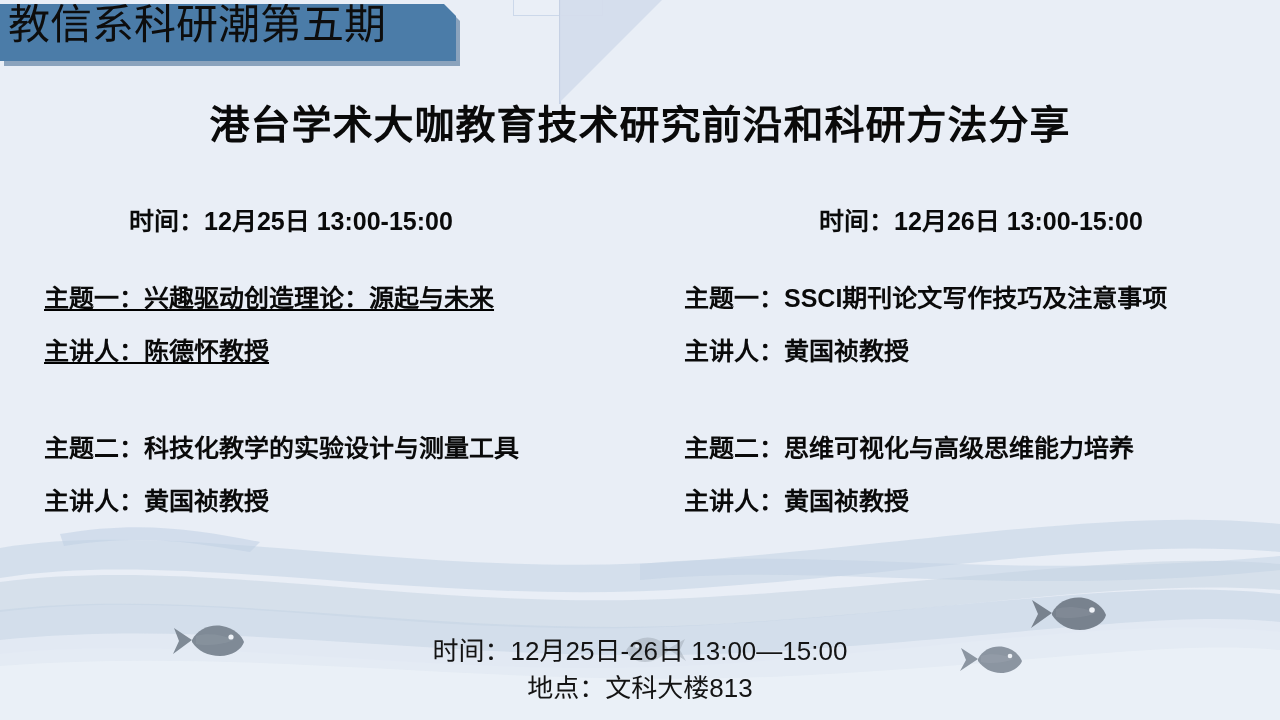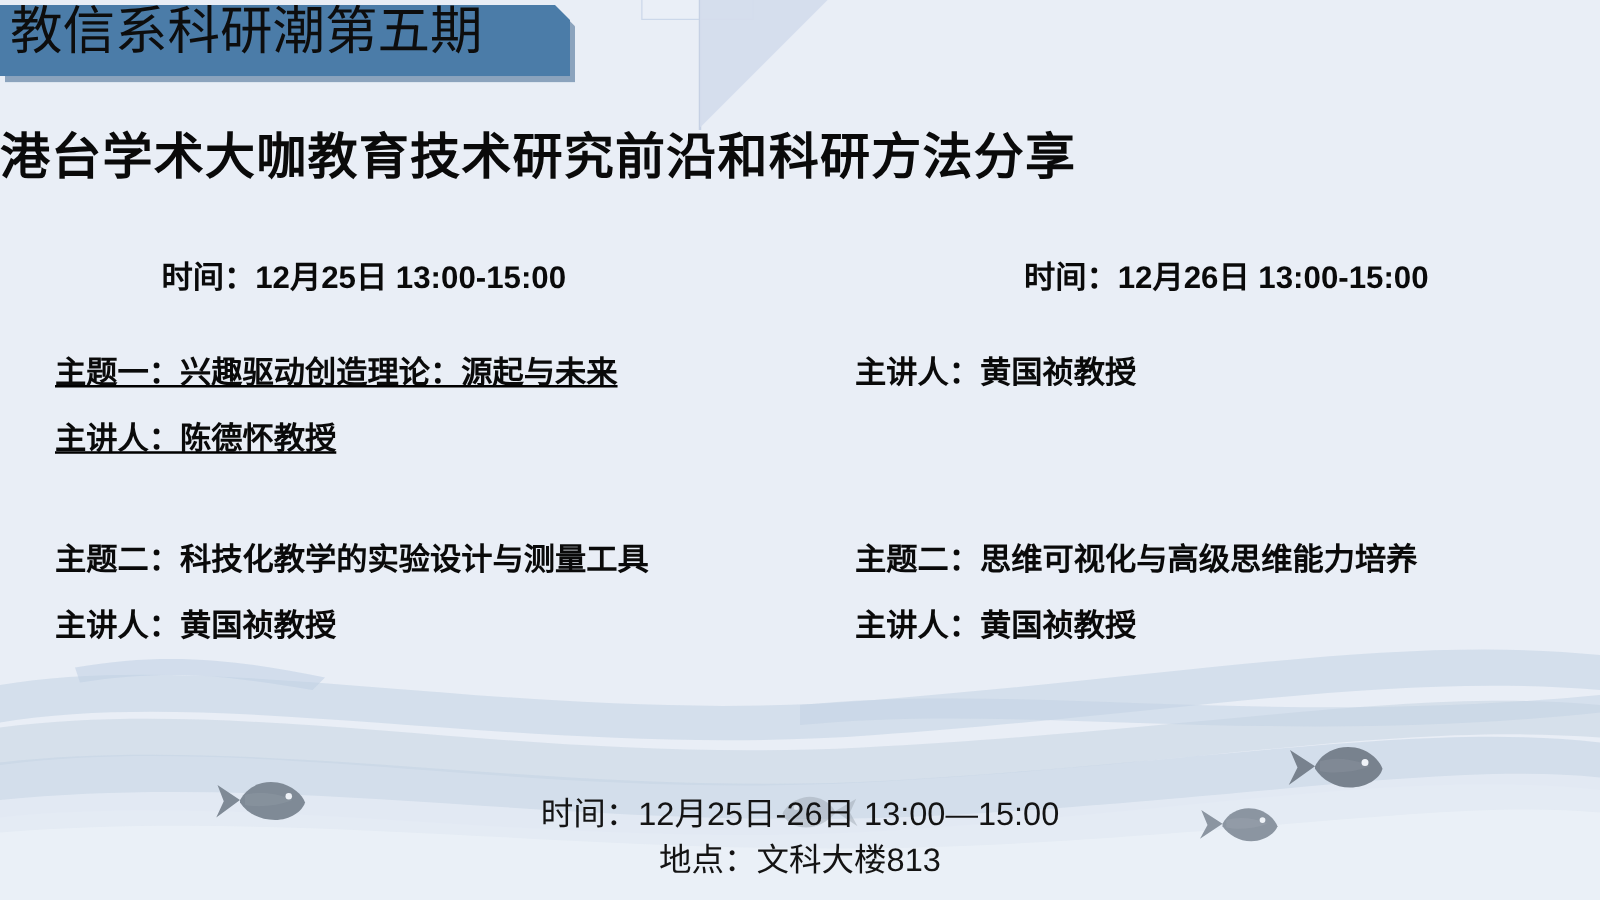--- a/index.html
+++ b/index.html
@@ -105,21 +105,21 @@
     white-space: nowrap;
     letter-spacing: 0px;
   }
 
   
   .main-title {
     position: absolute;
     left: 0;
     top: 93px;
     width: 1280px;
-    text-align: left;
+    text-align: center;
     font-size: 40px;
     font-weight: bold;
     color: #0a0a0a;
     letter-spacing: 1px;
     white-space: nowrap;
   }
 
   
   .sessions {
     position: absolute;
@@ -251,20 +251,21 @@
       <div class="topic-block blk-l2">
         <div class="topic-line"><span>主题二：</span><span>科技化教学的实验设计与测量工具</span></div>
         <div class="topic-line"><span>主讲人：</span><span>黄国祯教授</span></div>
       </div>
     </div>
 
     <div class="col col-right">
       <div class="session-time">时间：12月26日 13:00-15:00</div>
 
       <div class="topic-block blk-r1">
+        <div class="topic-line"><span>主题一：</span><span>SSCI期刊论文写作技巧及注意事项</span></div>
         <div class="topic-line"><span>主讲人：</span><span>黄国祯教授</span></div>
       </div>
 
       <div class="topic-block blk-r2">
         <div class="topic-line"><span>主题二：</span><span>思维可视化与高级思维能力培养</span></div>
         <div class="topic-line"><span>主讲人：</span><span>黄国祯教授</span></div>
       </div>
     </div>
   </div>
 

